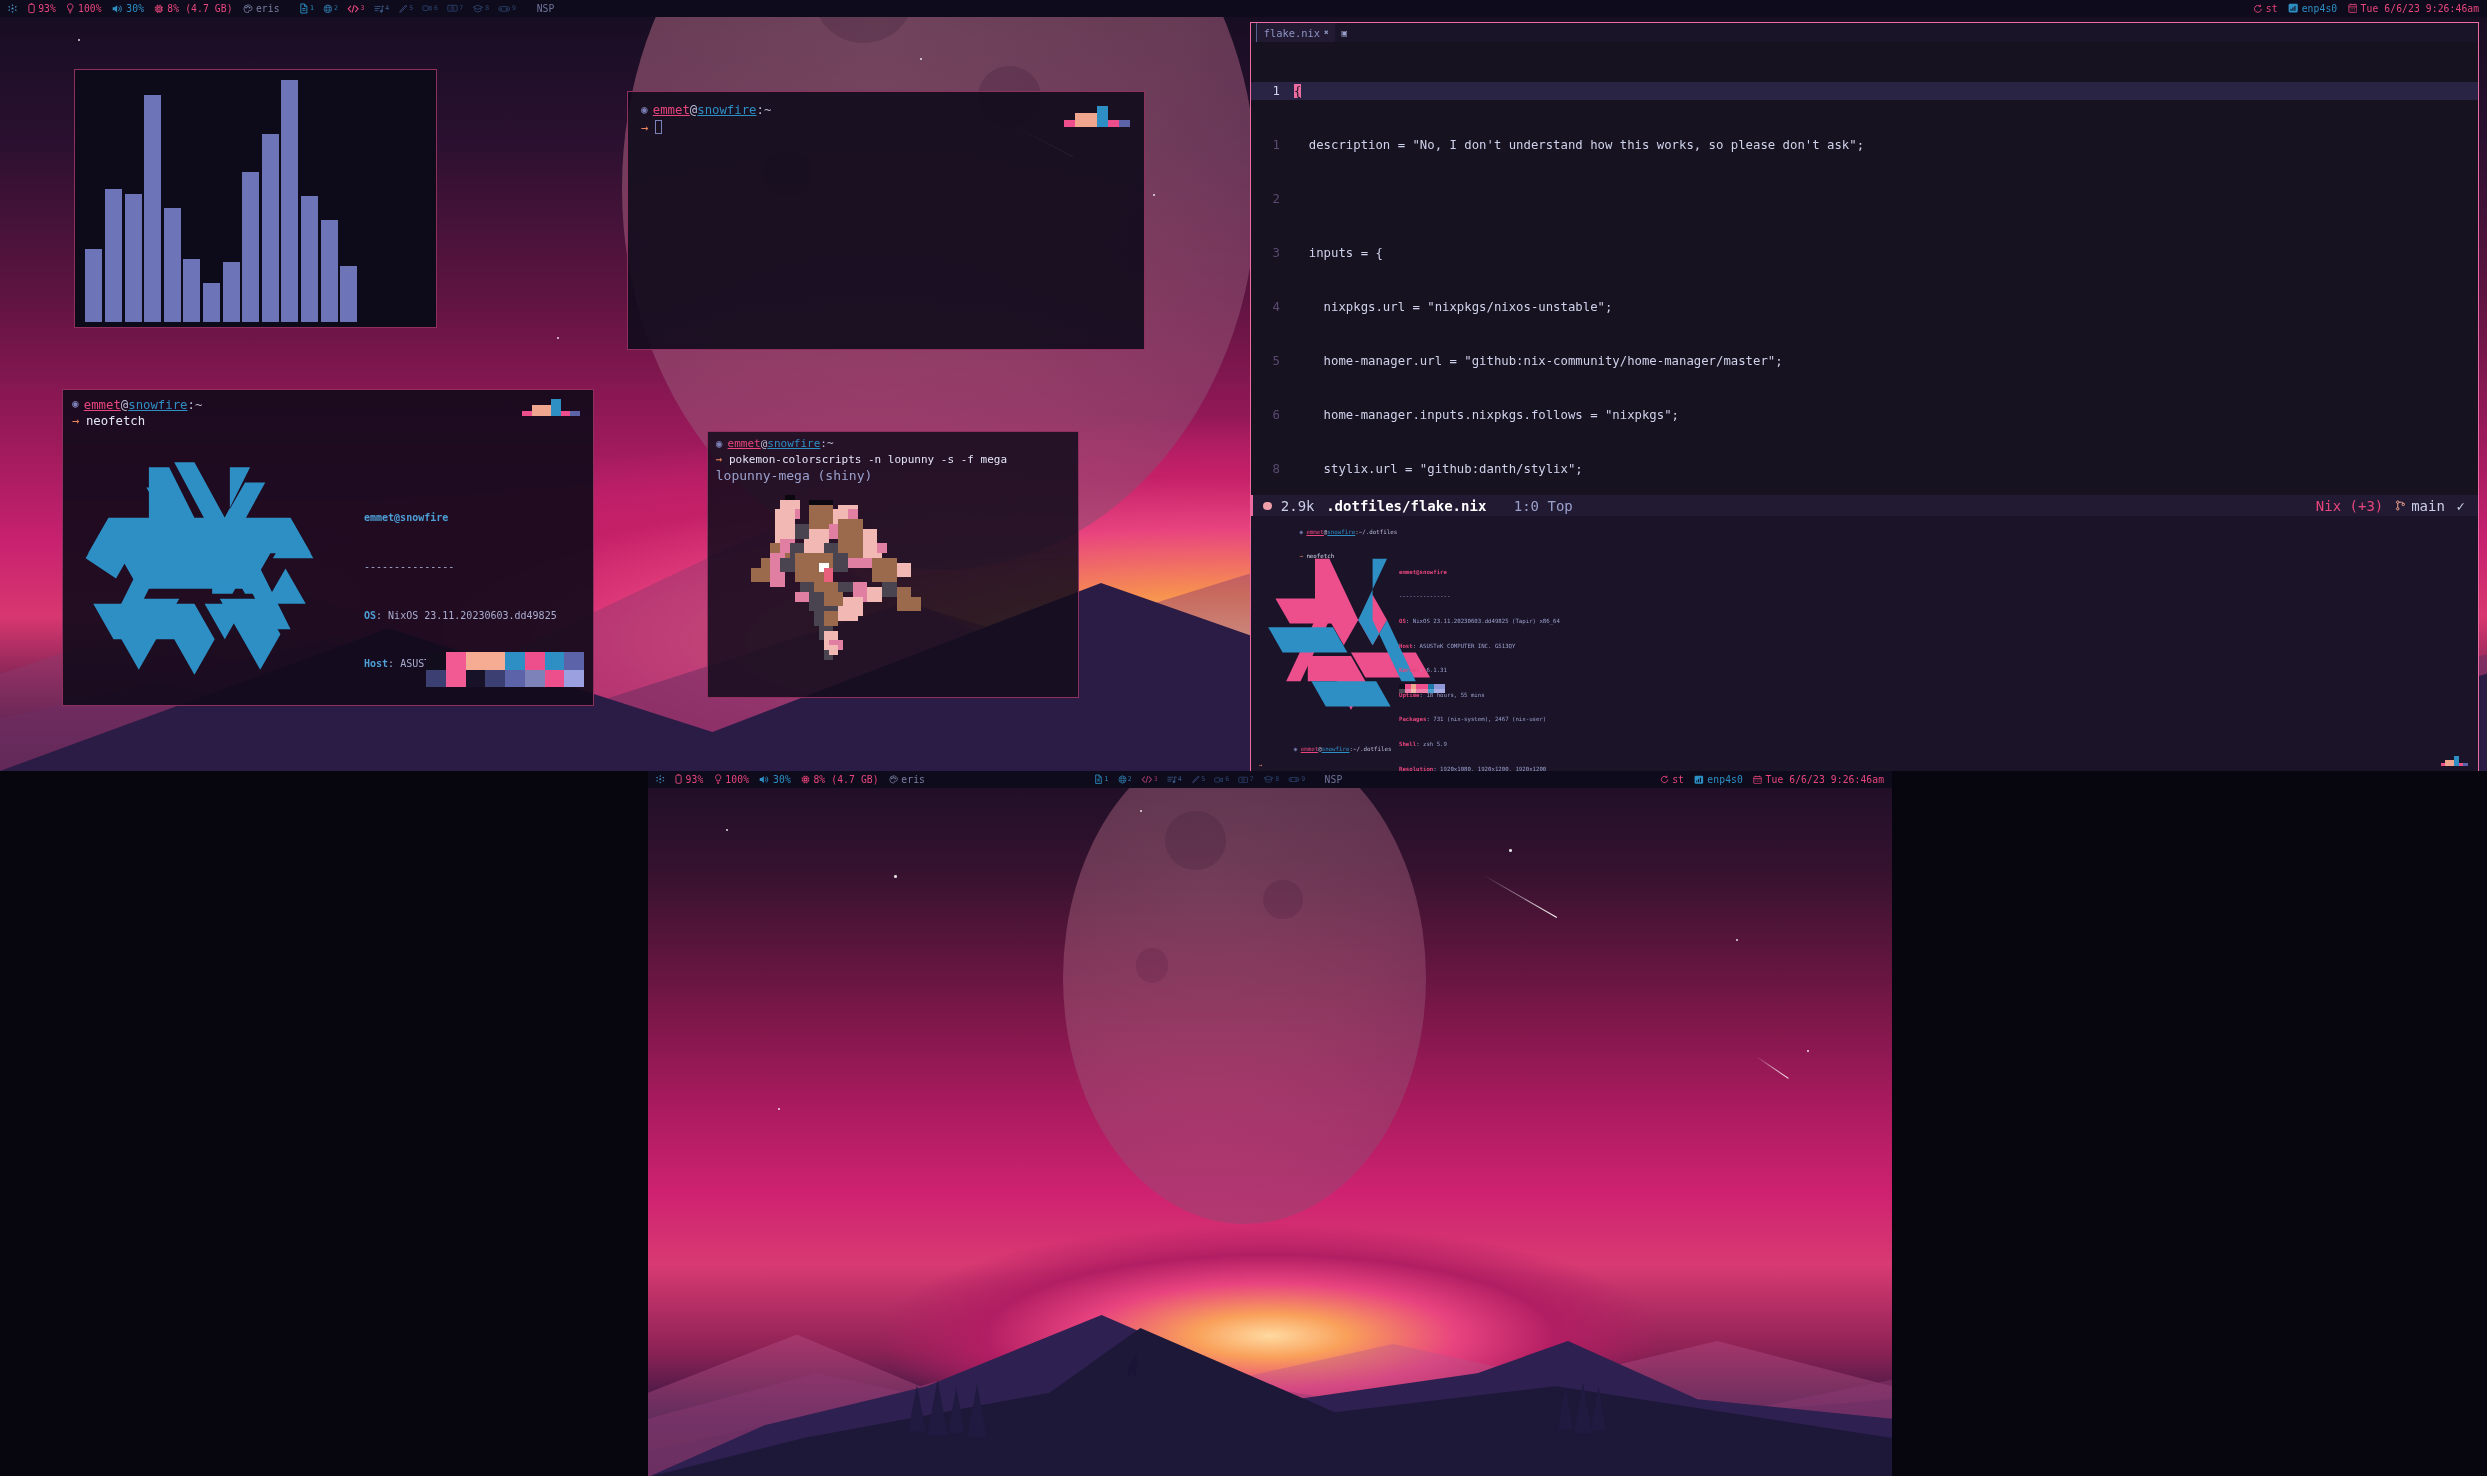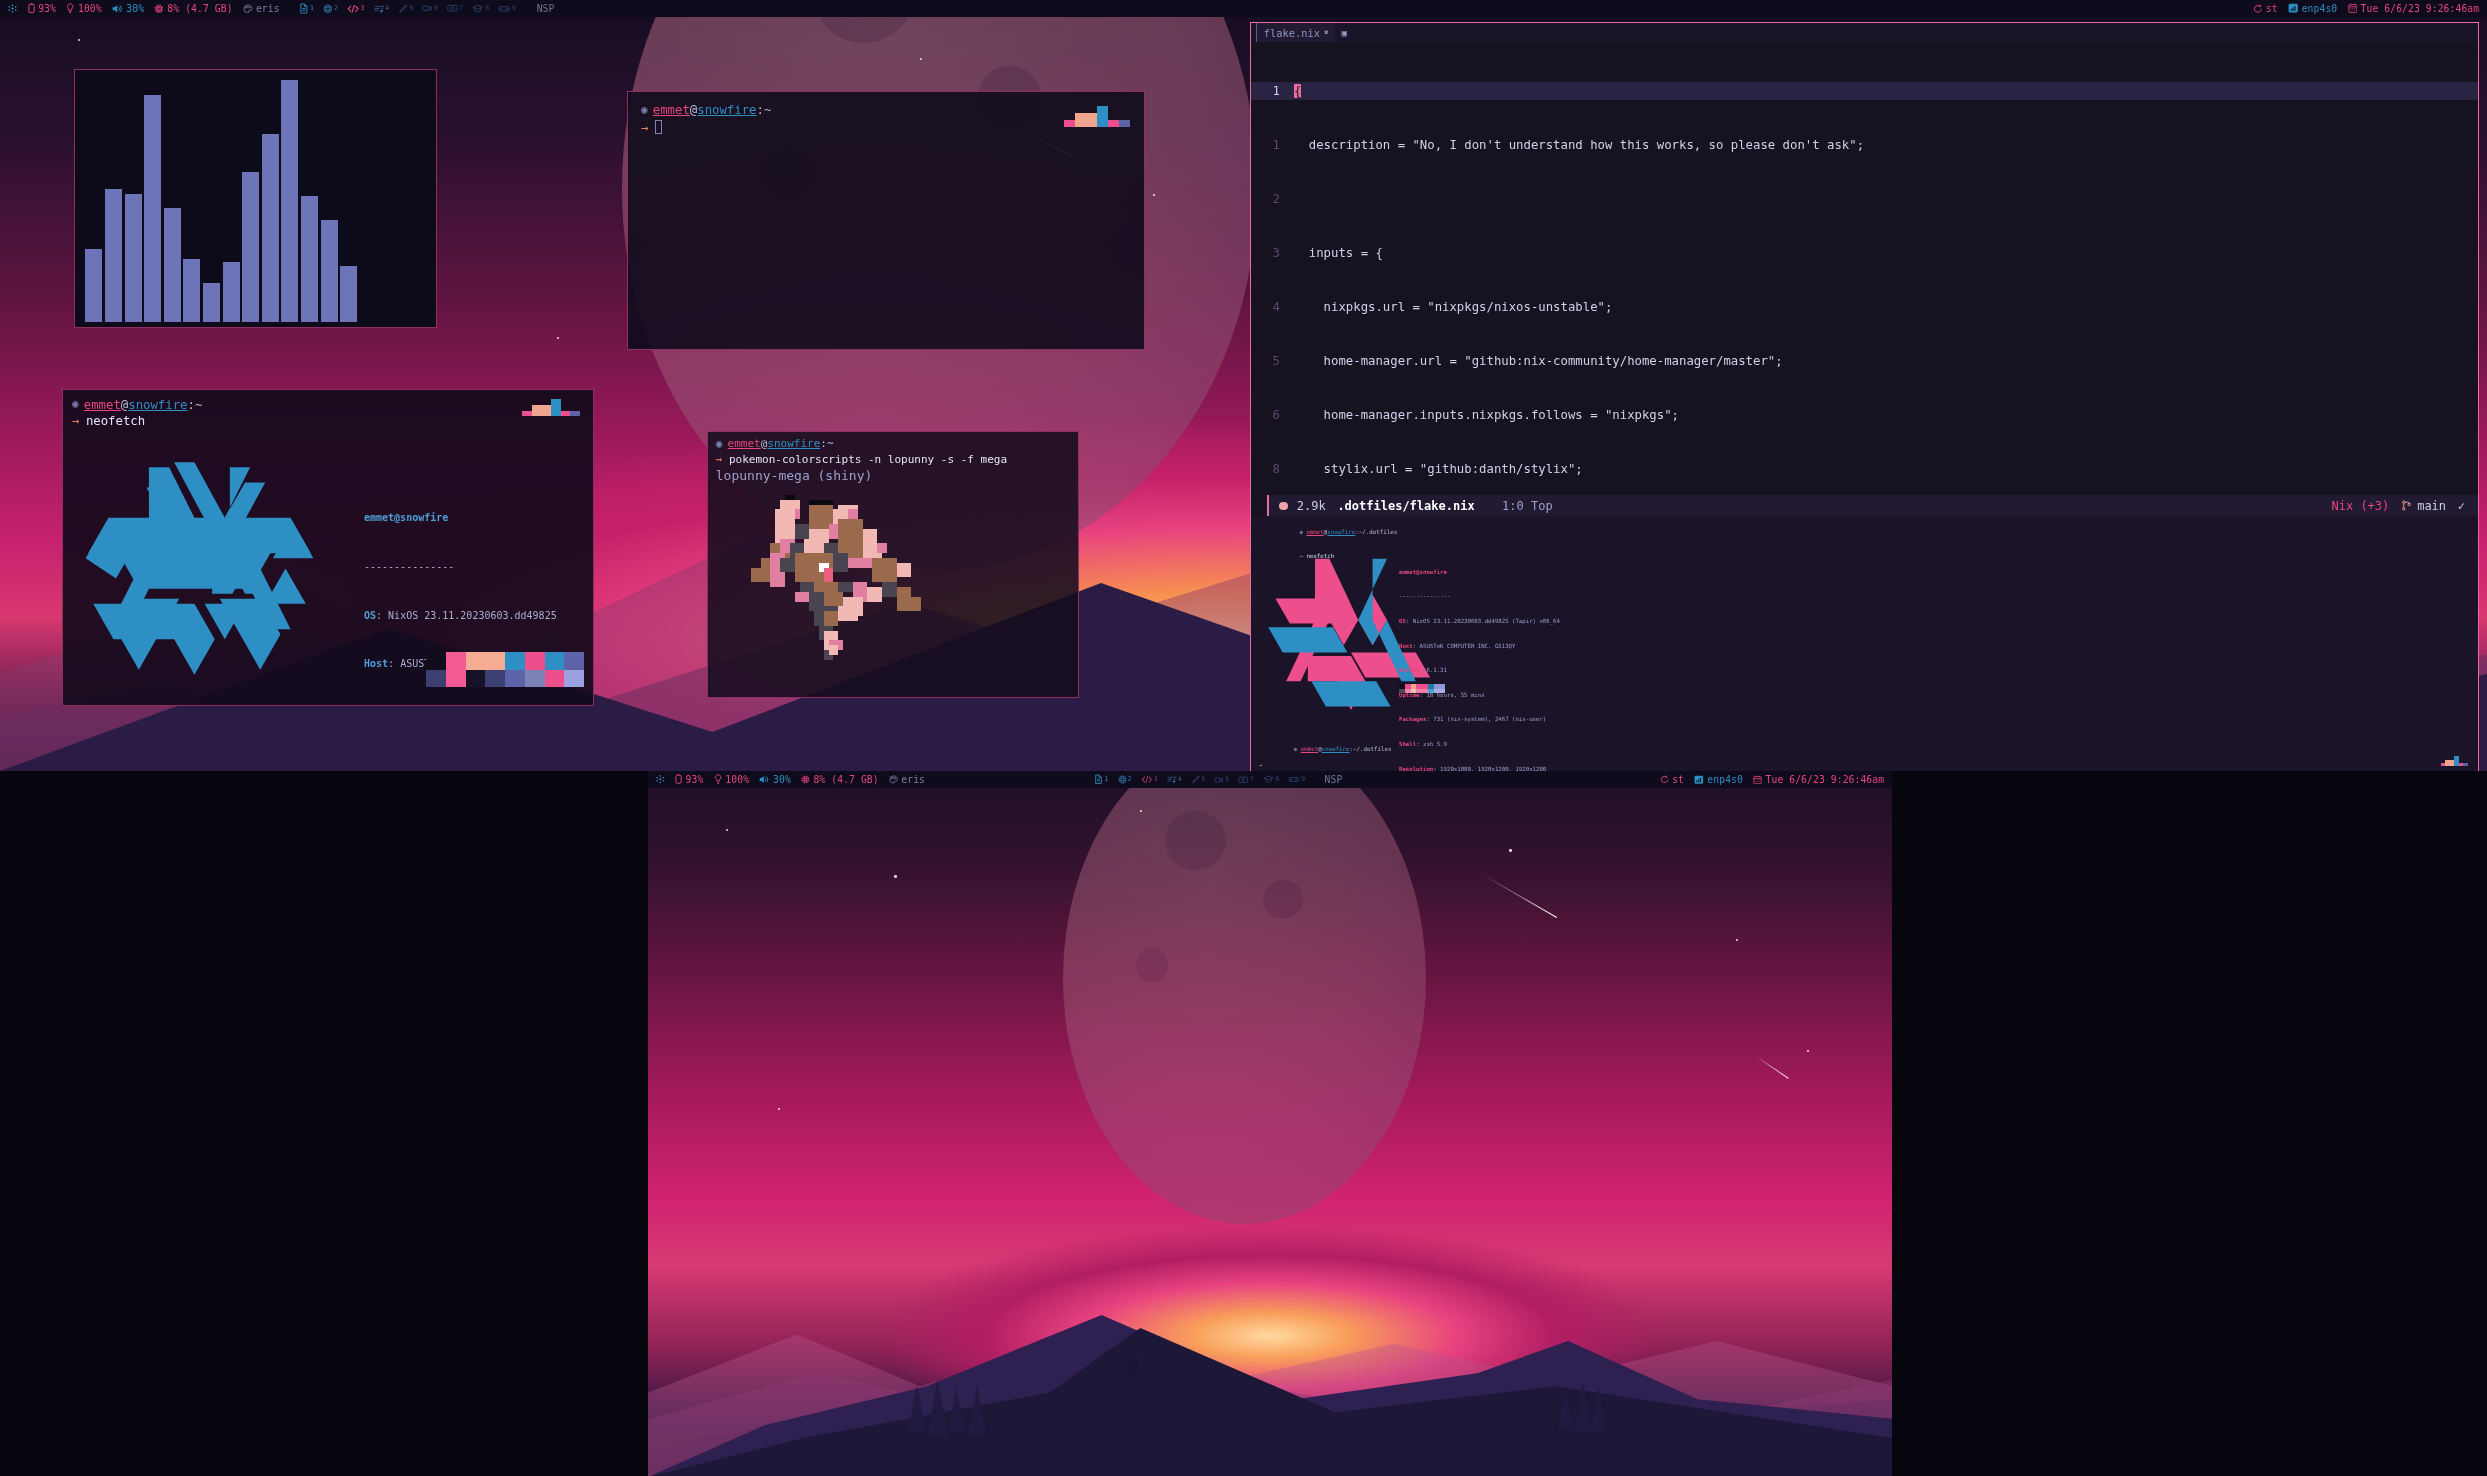--- a/index.html
+++ b/index.html
@@ -87,22 +87,22 @@
   .ebody { position:relative; height:calc(100% - 19.4px); }
   .code { position:absolute; left:0; top:0; right:0; font-size:12.3px; line-height:18px;
     font-family:"DejaVu Sans Mono", monospace; white-space:pre; }
   .ln { display:inline-block; width:43px; text-align:right; color:#5a4a72; padding-right:14.2px; }
   .ln.cur { color:#cfd2ec; }
   .crow { display:block; height:18px; }
   .crow.hl { background:#2a2444; }
   .t-key { color:#cfd2ec; }
   .t-cursor { background:#ec6ba0; color:#17121f; }
 
-  .modeline { position:absolute; left:16px; right:0; height:21px; background:#221a33;
-    display:flex; align-items:center; font-size:12px; border-left:2.6px solid #ec6ba0; }
+  .modeline { position:absolute; left:0; right:0; height:21px; background:#221a33;
+    display:flex; align-items:center; font-size:14px; border-left:2.6px solid #ec6ba0; }
   .ml-dot { width:8.4px; height:8.4px; border-radius:50%; background:#f0a0a8; margin:0 9px 0 10.4px; }
   .ml-size { color:#cbcee8; margin-right:11.7px; }
   .ml-file { color:#fff; font-weight:bold; margin-right:10.4px; }
   .ml-pos { color:#9aa0cc;margin-left:17px; }
   .ml-right { margin-left:auto; display:flex; align-items:center; gap:11.7px; padding-right:13px; }
   .ml-nix { color:#e8467c; }
   .ml-branch { color:#cbcee8; }
   .ml-check { color:#cbcee8; }
 
   .vterm { position:absolute; left:0; right:0; bottom:0; background:#1b1429; overflow:hidden; }

